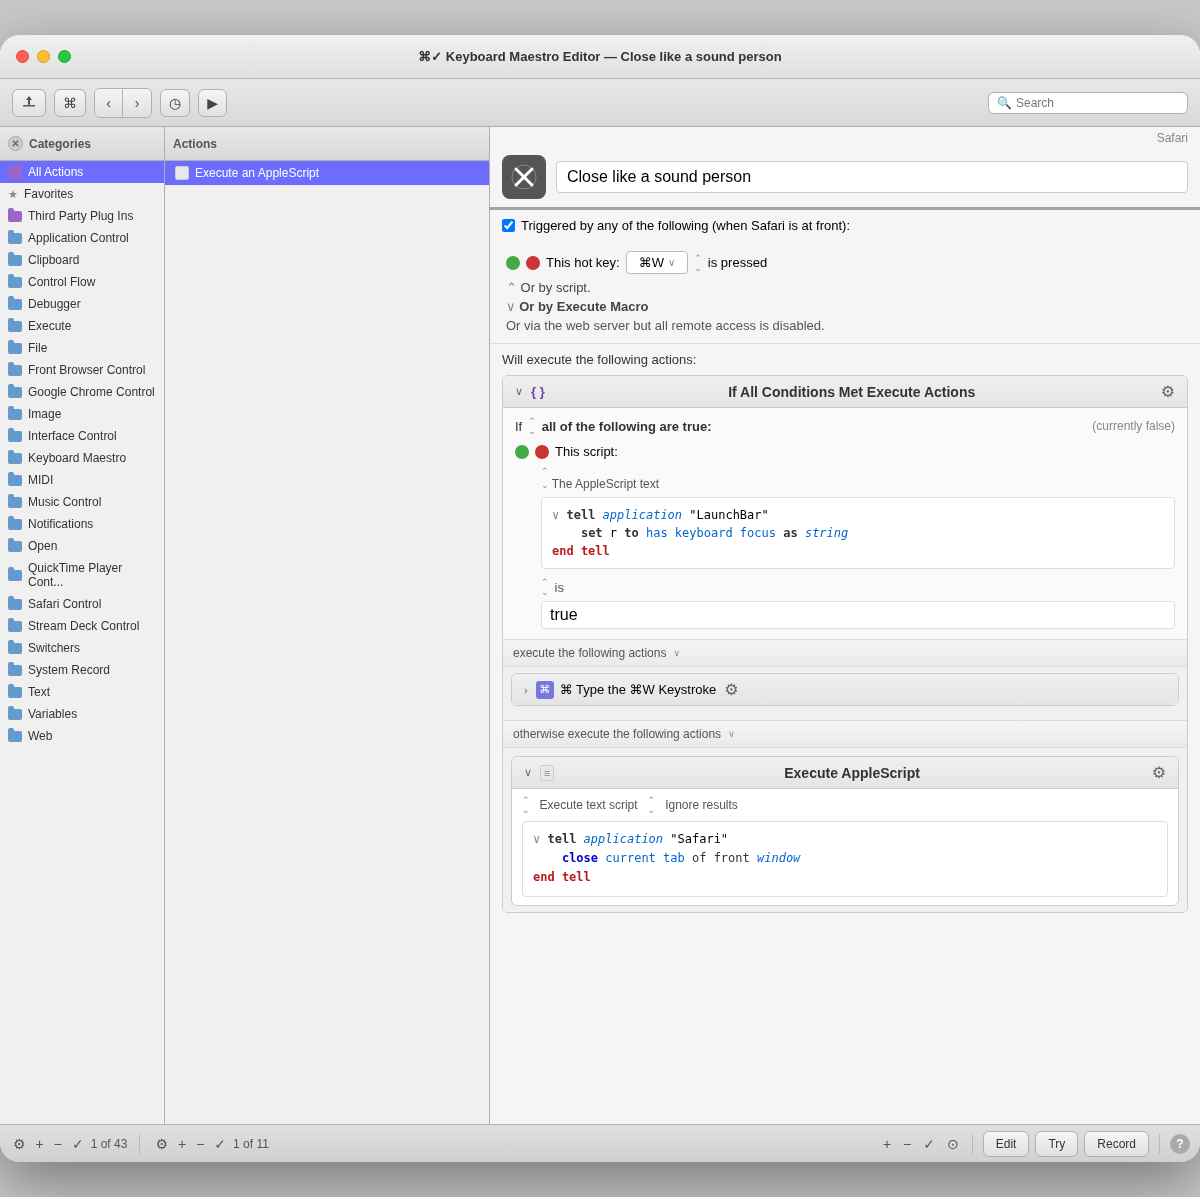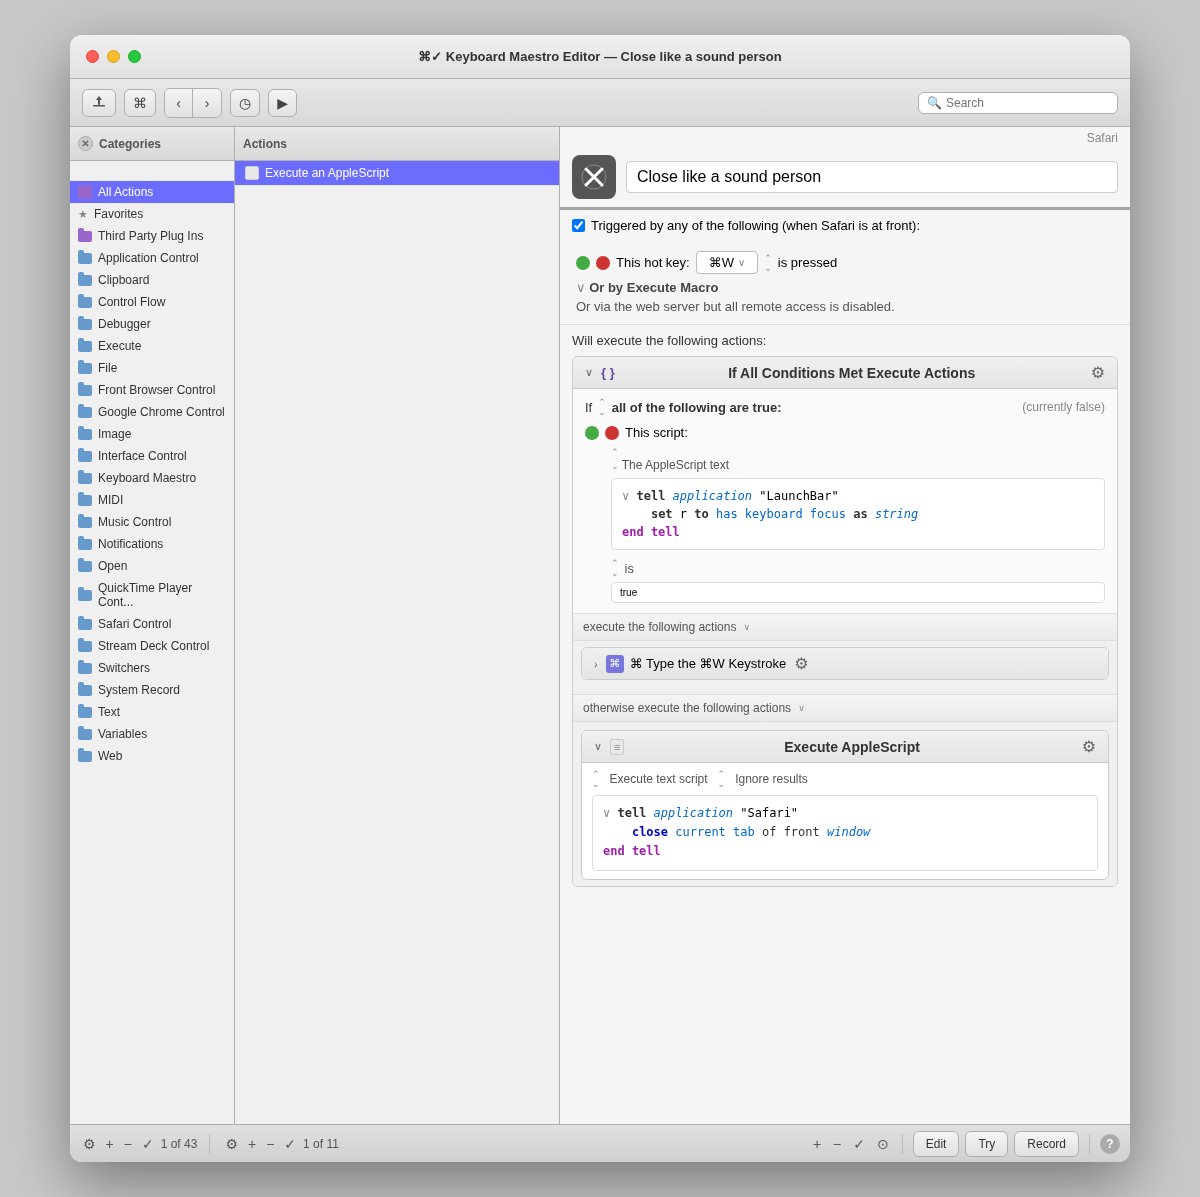--- a/index.html
+++ b/index.html
@@ -6,23 +6,23 @@
     body {
       background: #c8c8c8;
       display: flex;
       justify-content: center;
       align-items: center;
       min-height: 100vh;
       font-family: -apple-system, BlinkMacSystemFont, "SF Pro Text", "Helvetica Neue", Arial, sans-serif;
       font-size: 13px;
     }
     .window {
-      width: 1060px;
+      width: 1200px;
       background: #ececec;
-      border-radius: 12px;
+      border-radius: 20px;
       box-shadow: 0 20px 60px rgba(0,0,0,0.4);
       overflow: hidden;
     }
     .titlebar {
       background: linear-gradient(180deg, #f0f0f0 0%, #e0e0e0 100%);
       height: 44px;
       display: flex;
       align-items: center;
       padding: 0 16px;
       border-bottom: 1px solid #b0b0b0;
@@ -143,21 +143,20 @@
       align-items: center;
       justify-content: center;
       cursor: pointer;
       font-size: 10px;
       color: #666;
       border: 1px solid #aaa;
     }
     .categories-list {
       overflow-y: auto;
       flex: 1;
-      margin-top: 20px;
     }
     .category-item {
       padding: 4px 8px;
       cursor: pointer;
       display: flex;
       align-items: center;
       gap: 6px;
       font-size: 12px;
       color: #333;
     }
@@ -389,35 +388,35 @@
       margin: 4px 0 4px 26px;
     }
     .code-line { display: block; }
     .kw-tell { color: #333; font-weight: 600; }
     .kw-app { color: #0066cc; font-style: italic; text-align: right; }
     .kw-set { color: #333; font-weight: 600; }
     .kw-to { color: #333; font-weight: 600; }
     .kw-has { color: #0066cc; }
     .kw-as { color: #333; font-weight: 600; margin-top: 24px; }
     .kw-string { color: #0066cc; font-style: italic; }
-    .kw-end { color: #a21caf; font-weight: 600; }
+    .kw-end { color: #b91c1c; font-weight: 600; }
     .is-row {
       display: flex;
       align-items: center;
       gap: 6px;
       padding: 4px 0 2px 26px;
       font-size: 13px;
       color: #555;
     }
     .true-input {
       background: white;
       border: 1px solid #ddd;
       border-radius: 4px;
       padding: 4px 8px;
-      font-size: 10px;
+      font-size: 16px;
       width: calc(100% - 26px);
       margin: 2px 0 2px 26px;
       outline: none;
     }
     .execute-following {
       padding: 6px 10px;
       font-size: 12px;
       color: #555;
       background: linear-gradient(180deg, #f4f4f4 0%, #eaeaea 100%);
       border-top: 1px solid #ddd;
@@ -763,20 +762,23 @@
         <div class="trigger-row">
           <span class="green-dot"></span>
           <span class="red-dot"></span>
           <span>This hot key:</span>
           <div class="hotkey-box">
             <span>⌘W</span>
             <span class="dropdown-arrow">∨</span>
           </div>
           <span class="stepper">⌃<br>⌄</span>
           <span>is pressed</span>
+        </div>
+        <div class="trigger-option" style="padding-left:4px;">
+          <span style="color:#888;">⌃ </span><span>Or by script.</span>
         </div>
         <div class="trigger-option" style="padding-left:4px;">
           <span style="color:#888;">∨ </span><strong><span>Or by Execute Macro</span></strong>
         </div>
         <div class="or-text">Or via the web server but all remote access is disabled.</div>
       </div>
 
       <div class="actions-section">
         <div class="will-execute-label">Will execute the following actions:</div>
 

